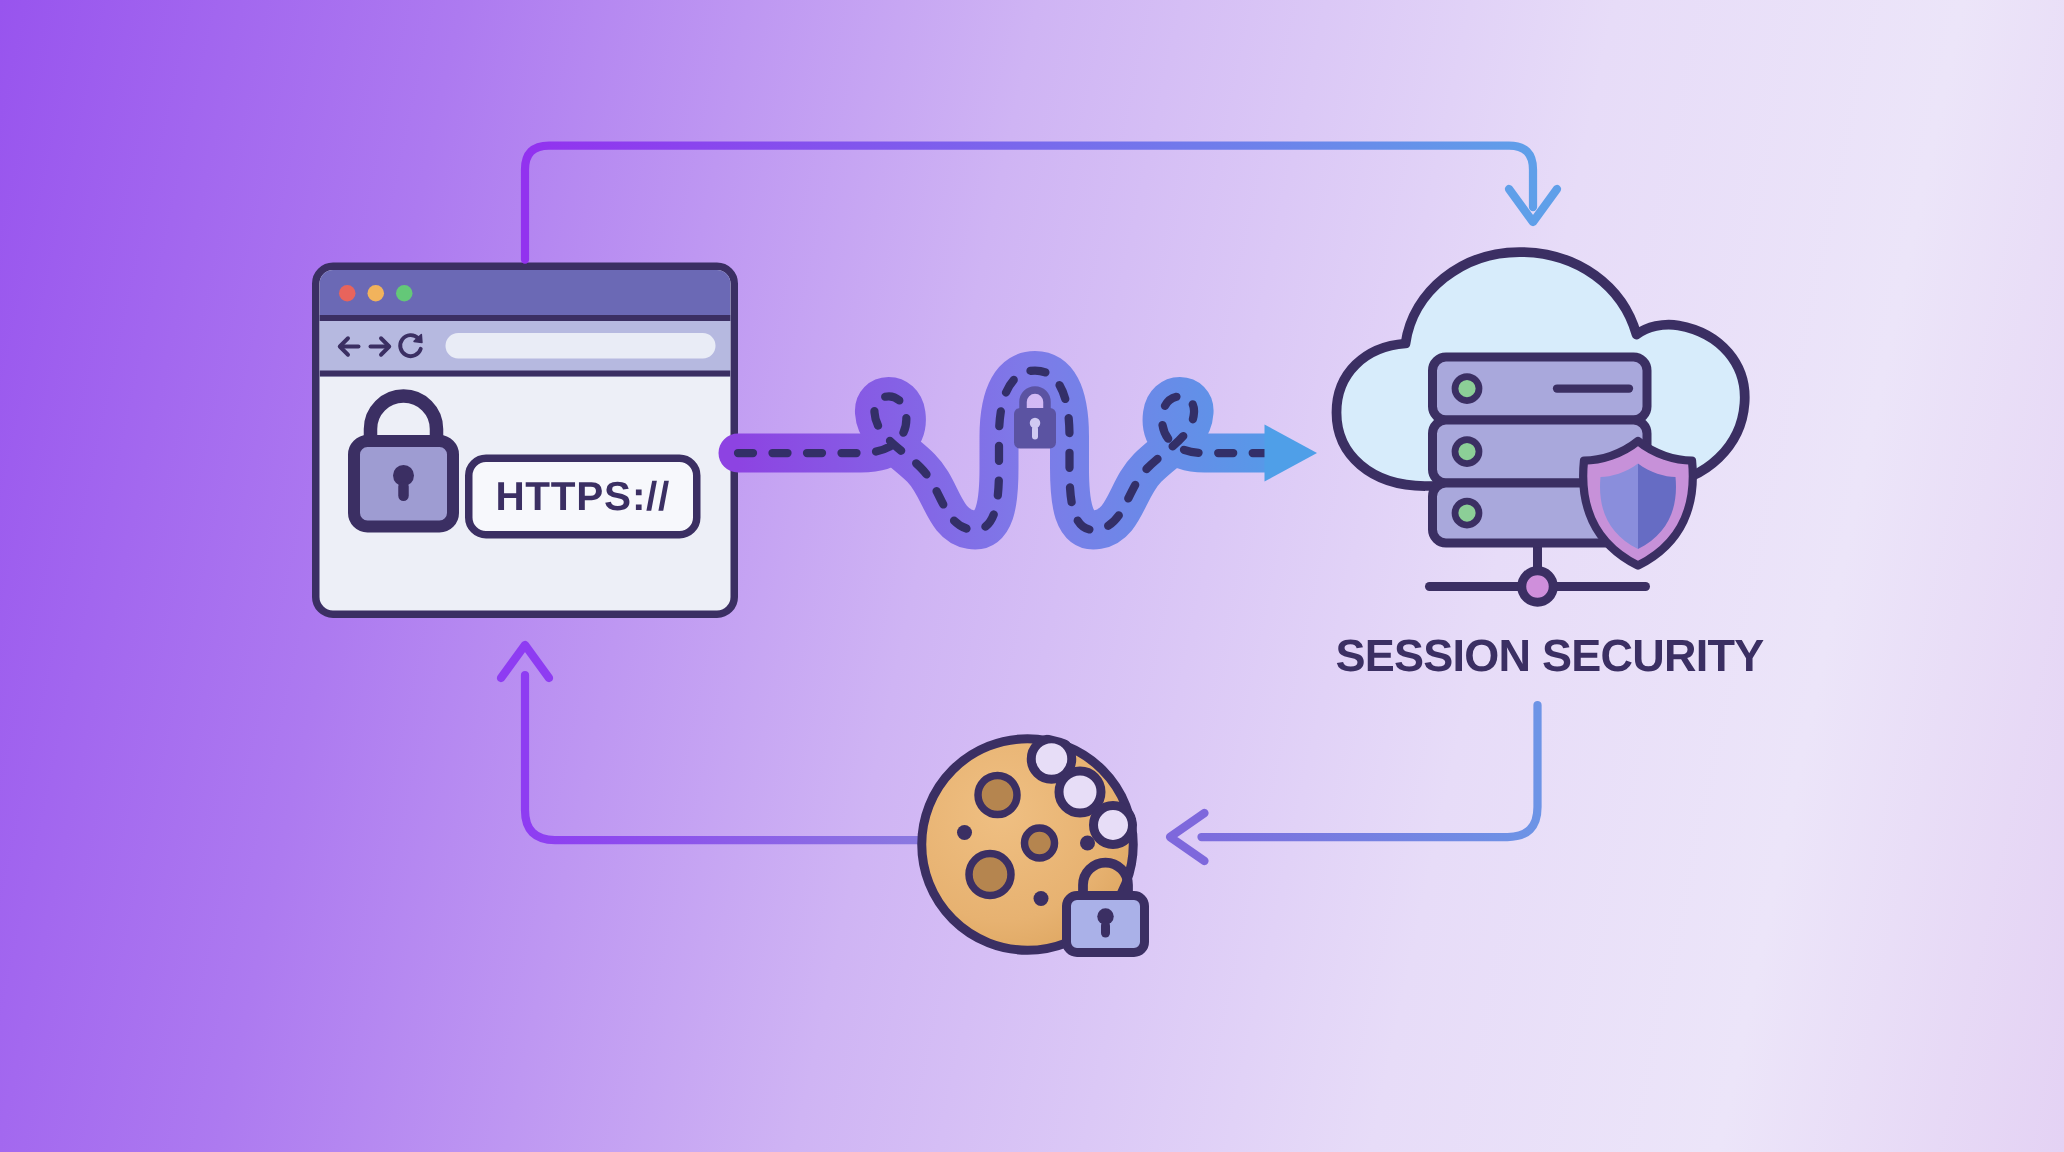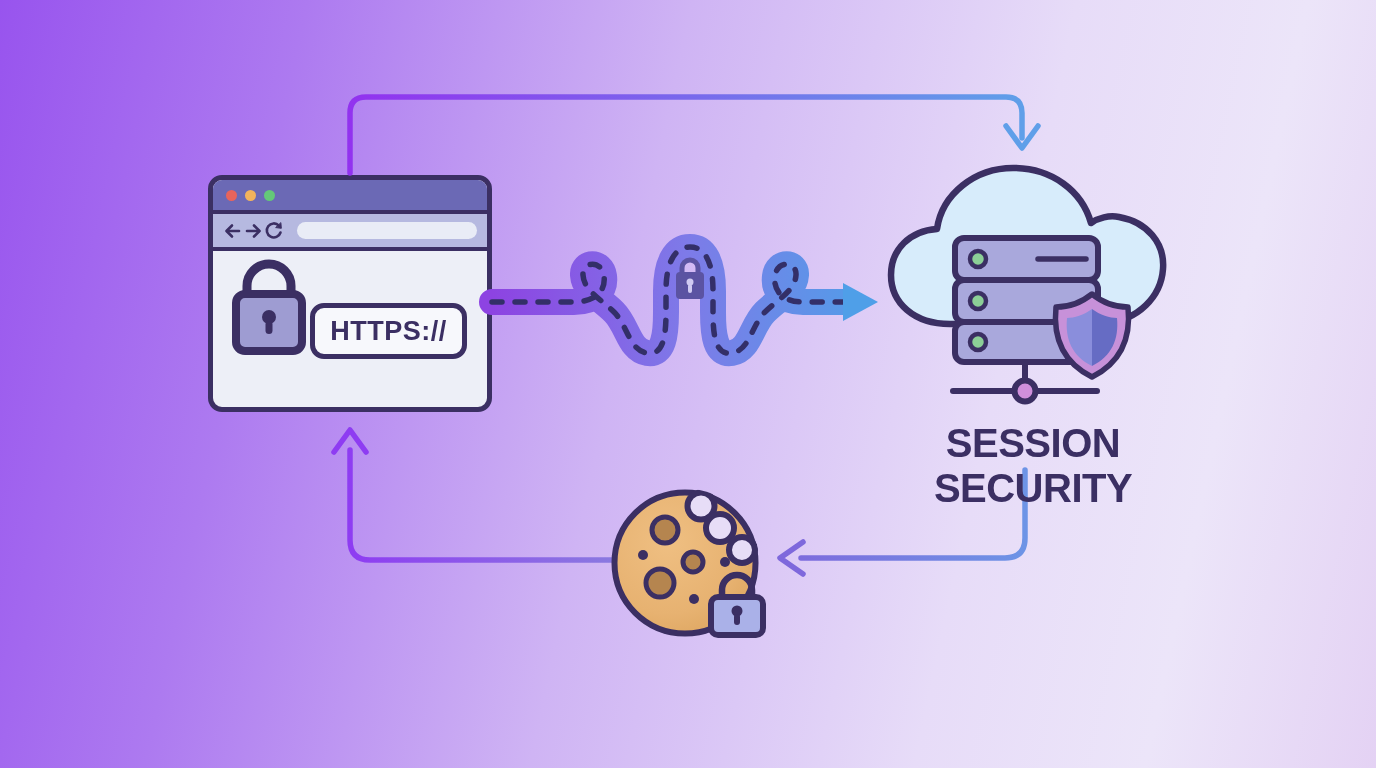--- a/index.html
+++ b/index.html
@@ -30,21 +30,21 @@
     background:#f7f8fc; display:flex; align-items:center; justify-content:center;
     font-weight:bold; font-size:27px; color:#3b2f63; letter-spacing:0.5px;margin-top:13px;
   }
   
   .art { position:absolute; left:0; top:0; width:1376px; height:768px; }
   
   .label {
     position:absolute; text-align:center; font-weight:bold; color:#3b2f63;
     letter-spacing:-0.5px;
   }
-  #lblSession { left:863px; top:421px; width:340px; font-size:40px; }
+  #lblSession { left:863px; top:421px; width:340px; font-size:30px; }
   #lblCookies { left:518px; top:650px; width:340px; font-size:29px; }
 </style>
 </head>
 <body>
 
 <div class="stage">
 
   <div class="browser">
     <div class="titlebar">
       <span class="dot" style="background:#e8645c"></span>

